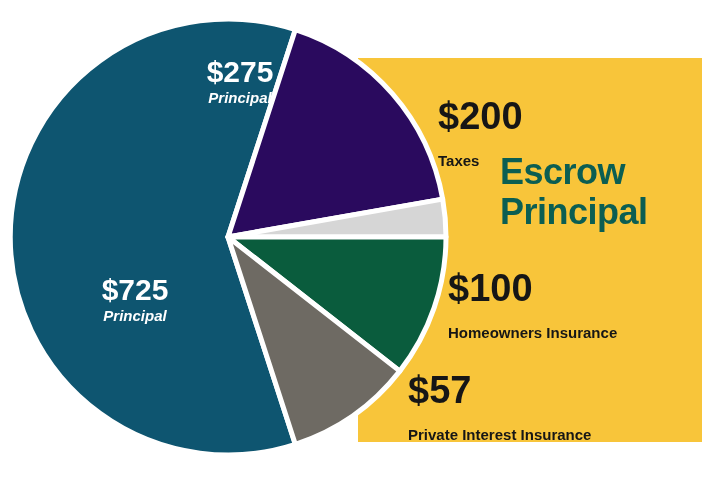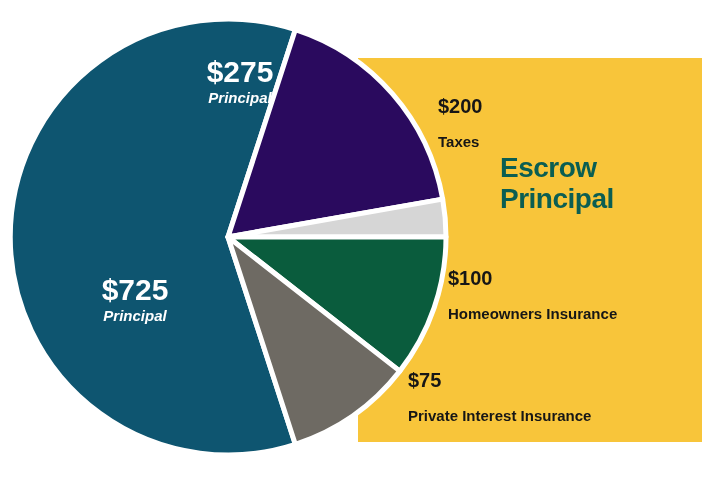--- a/index.html
+++ b/index.html
@@ -16,21 +16,21 @@
     position:absolute;
     left:358px; top:58px;
     width:344px; height:384px;
     background:#F8C53A;
   }
   .escrow-title {
     position:absolute;
     left:500px; top:152px;
     width:200px;
     color:#0B5E52;
-    font-size:28px;
+    font-size:36px;
     font-weight:bold;
     line-height:1.12;
     letter-spacing:-0.5px;
   }
   .escrow-title .ln { display:block; }
 
   
   .pie-wrap {
     position:absolute;
     left:0px; top:0px;
@@ -46,21 +46,21 @@
     line-height:1.06;
   }
   .in-label .amt { display:block; font-size:30px; font-weight:bold; }
   .in-label .nm  { display:block; font-size:15px; font-weight:bold; margin-top:2px;font-style:italic; }
 
   .lbl-principal { left:150px; top:56px;  width:180px; }
   .lbl-interest  { left:40px;  top:274px; width:190px; }
 
   
   .out-label { position:absolute; color:#161616; line-height:1.06; }
-  .out-label .amt { display:block; font-size:20px; font-weight:bold; }
+  .out-label .amt { display:block; font-size:38px; font-weight:bold; }
   .out-label .nm  { display:block; font-size:15px; font-weight:bold; margin-top:17px; }
 
   .lbl-taxes { left:438px; top:96px;  width:240px; }
   .lbl-hoi   { left:448px; top:268px; width:250px; }
   .lbl-pmi   { left:408px; top:370px; width:300px; }
 </style>
 </head>
 <body>
 
 <div id="root">
@@ -104,17 +104,17 @@
     <span class="ln">Escrow</span>
     <span class="ln">Principal</span>
   </div>
 
   <div class="out-label lbl-hoi">
     <span class="amt">$100</span>
     <span class="nm">Homeowners Insurance</span>
   </div>
 
   <div class="out-label lbl-pmi">
-    <span class="amt">$75</span>
+    <span class="amt">$57</span>
     <span class="nm">Private Interest Insurance</span>
   </div>
 
 </div>
 
 </body></html>

